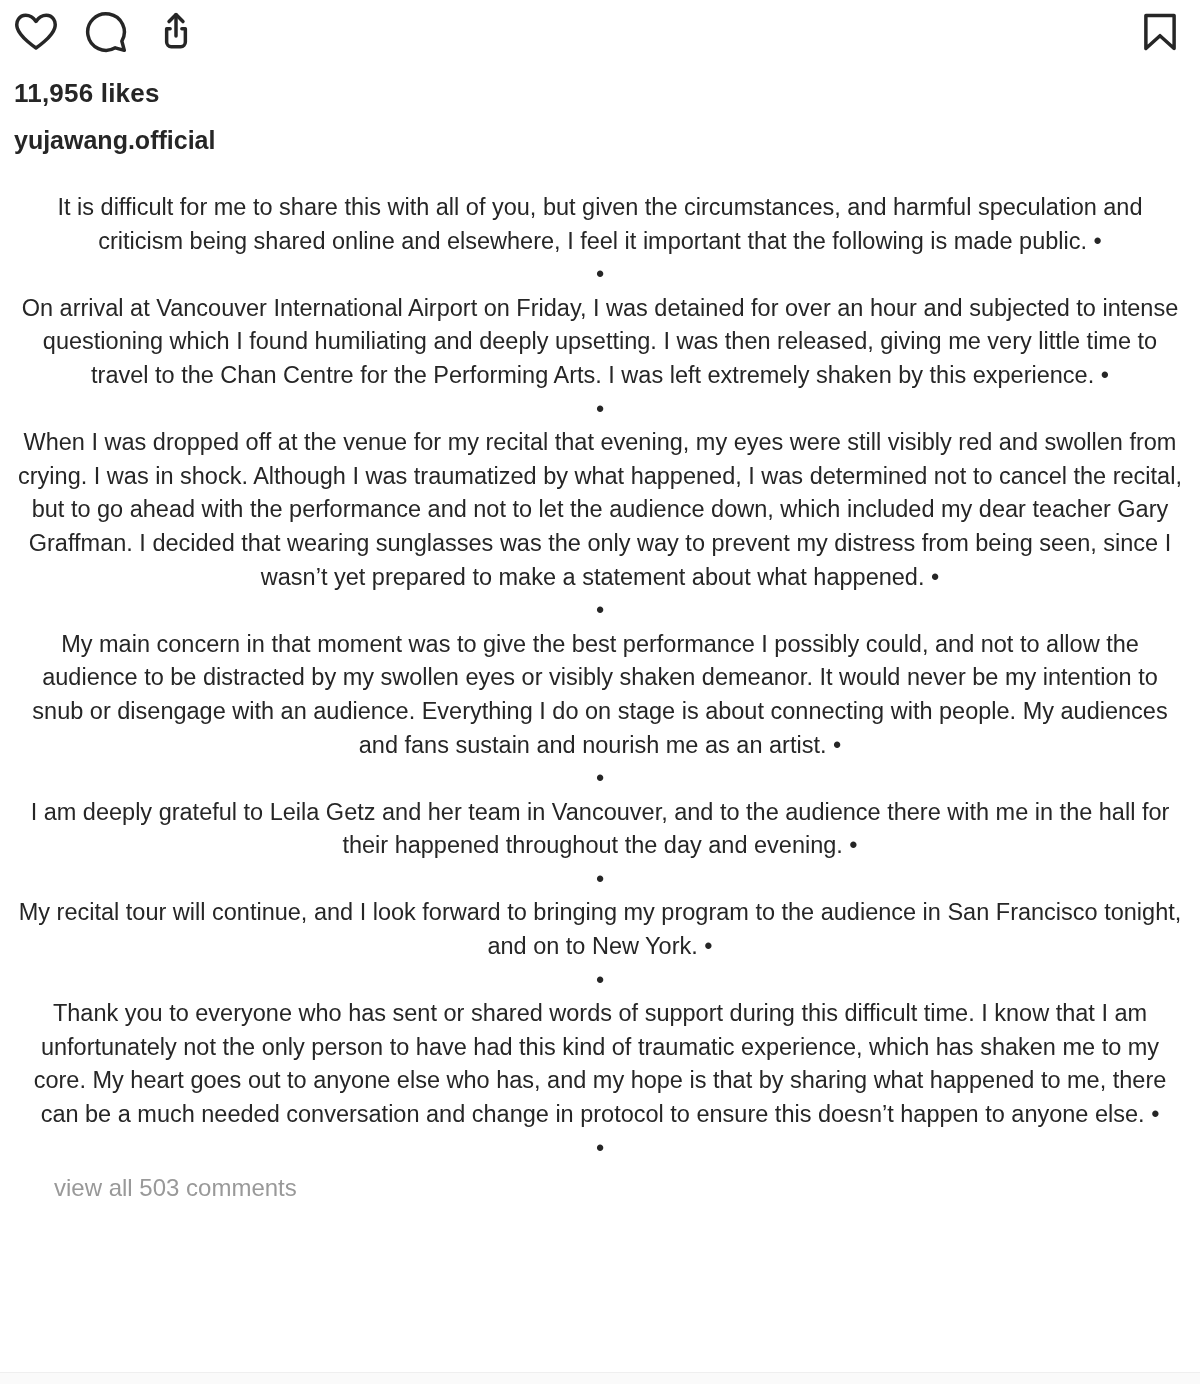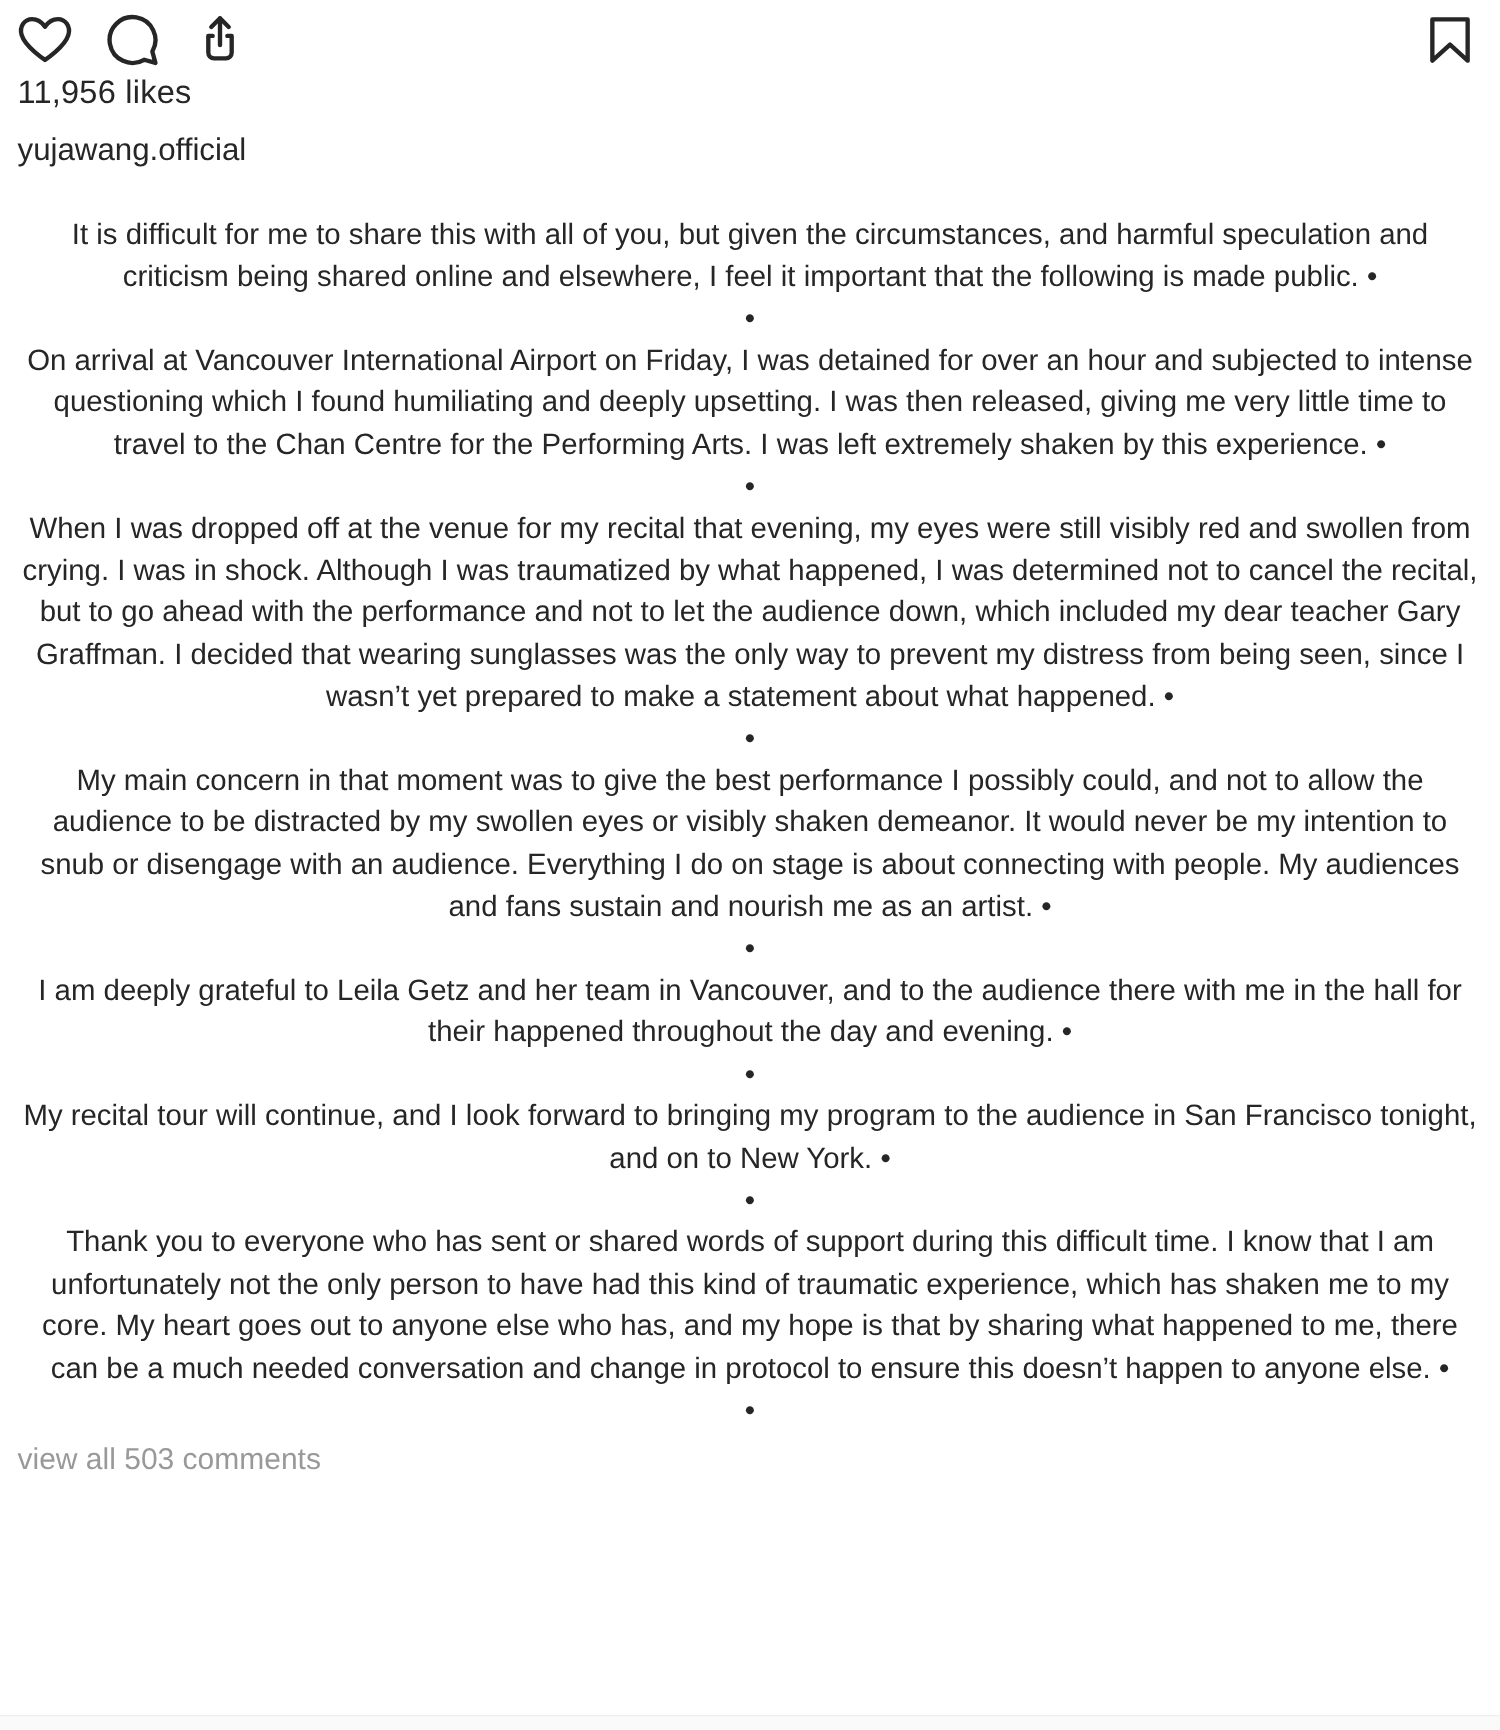--- a/index.html
+++ b/index.html
@@ -36,42 +36,44 @@
     width: 44px;
     height: 44px;
     stroke: #262626;
     fill: none;
     stroke-width: 1.9;
     stroke-linecap: round;
     stroke-linejoin: round;
   }
   .save-btn { margin-left: auto; margin-right: 4px; }
   .likes-row {
+    margin-top: 20px;
     font-size: 26px;
-    font-weight: 400;
+    font-weight: 700;
     letter-spacing: 0.2px;
   }
   .username-row {
     margin-top: 17px;
     font-size: 25px;
-    font-weight: 400;
+    font-weight: 700;
   }
   .caption {
     margin-top: 36px;
     font-size: 23.5px;
     line-height: 33.6px;
     font-weight: 400;
   }
   .caption div { min-height: 33.6px; text-align: center; }
   .view-comments {
     margin-top: 9px;
     font-size: 24px;
     color: #999999;
     cursor: pointer;
     display: inline-block;
+    margin-left: 40px;
   }
   .bottom-bar {
     position: absolute;
     left: 0;
     right: 0;
     bottom: 0;
     height: 12px;
     background: #fafafa;
     border-top: 1px solid #efefef;
   }

